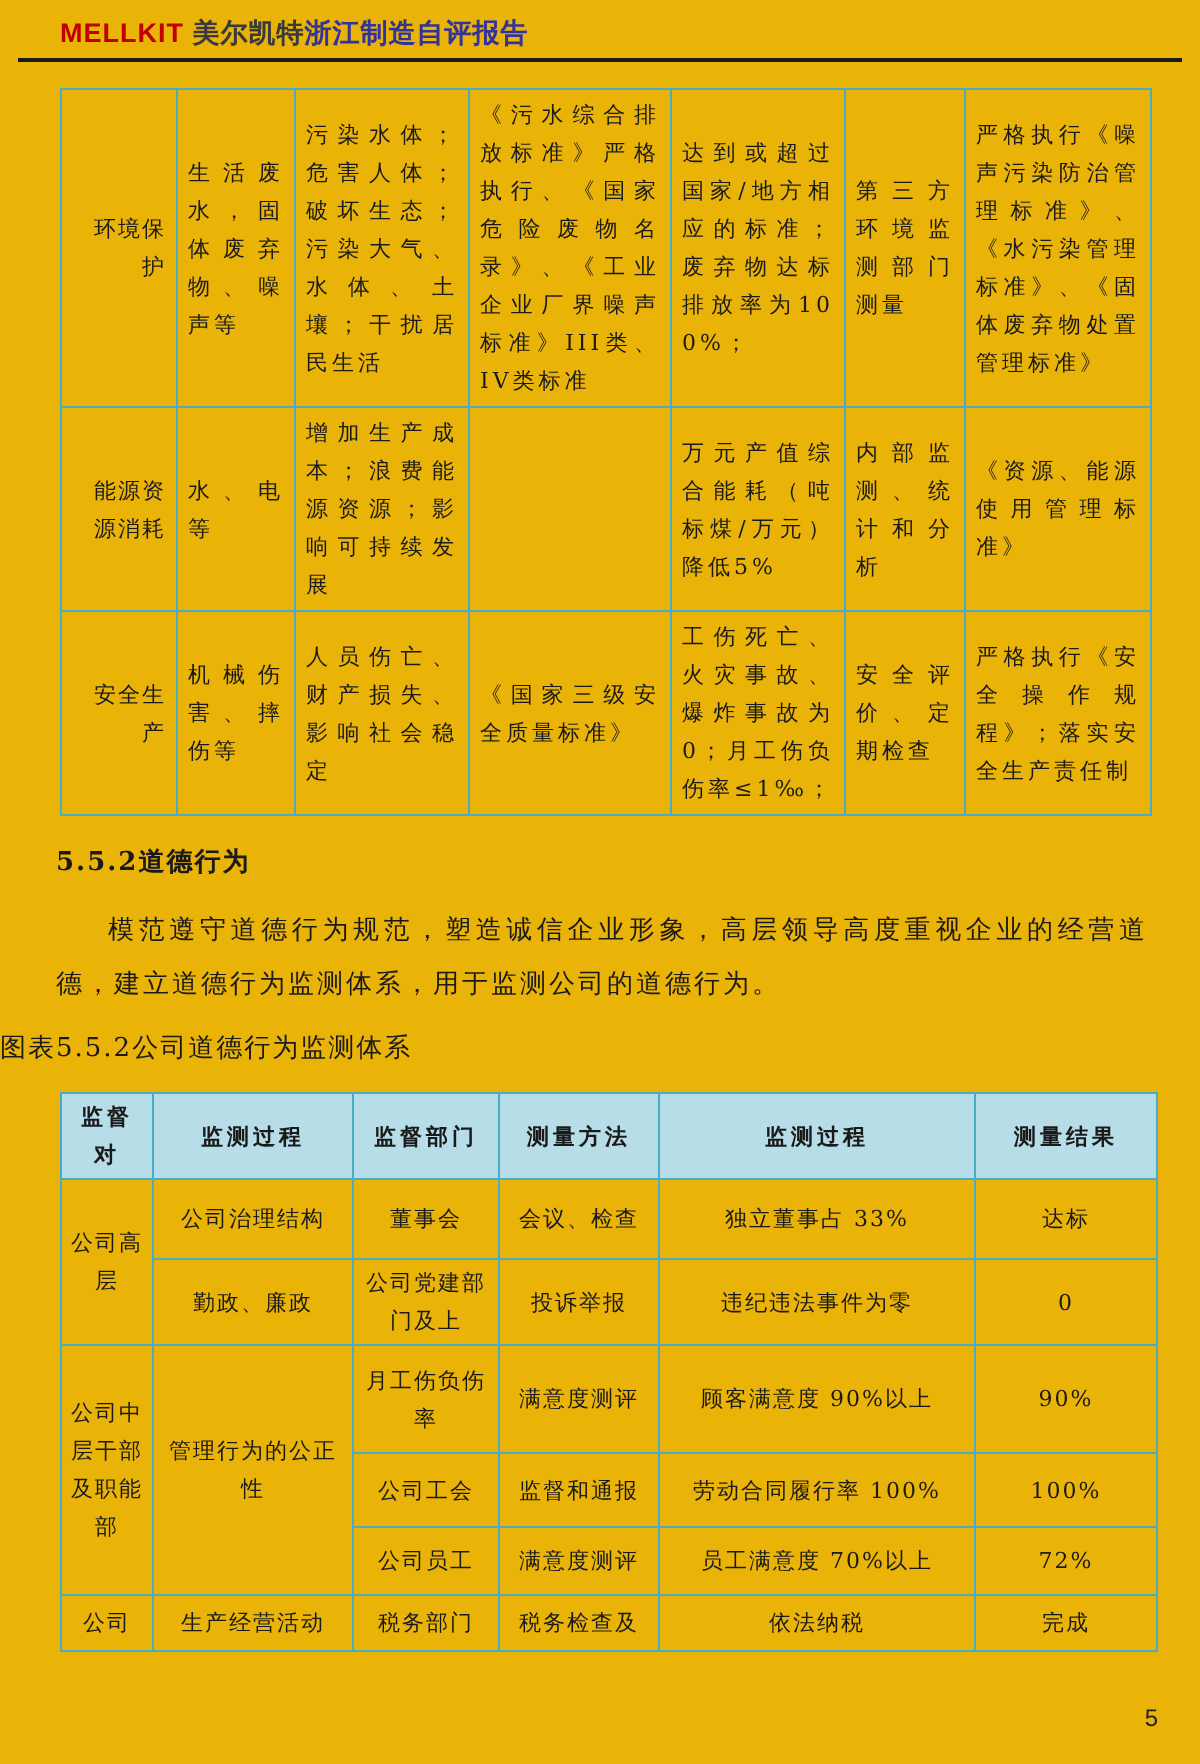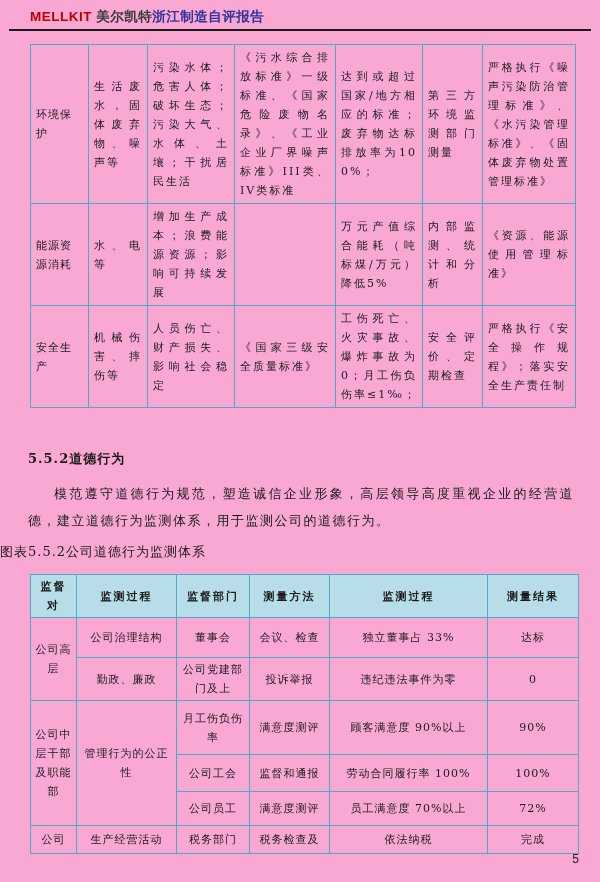--- a/index.html
+++ b/index.html
@@ -1,18 +1,18 @@
 <!DOCTYPE html>
 <html><head>
 <meta charset="utf-8">
 <style>
   html,body { margin:0; padding:0; background:#e8e8e8; }
   .page {
     position:relative; width:600px; height:882px; margin:0 auto;
-    background:#f9a8d4; overflow:hidden;
+    background:#eab308; overflow:hidden;
     font-family:"DejaVu Serif","Liberation Serif",serif;
     color:#1a1a1a;
   }
   
   .hdr {
     margin:6px 9px 0 9px; padding:2px 0 3px 21px;
     border-bottom:2px solid #1b1b1b;
     font-family:"Liberation Sans","DejaVu Sans",sans-serif;
     font-size:13.5px; font-weight:bold; letter-spacing:0.5px;
   }
@@ -20,30 +20,30 @@
   .hdr .brand-cn { color:#3a3a3a; }
   .hdr .title-cn { color:#333399; }
   
   table { border-collapse:collapse; table-layout:fixed; }
   td,th { border:1px solid #4bacc6; overflow:hidden; }
   .t1 { margin:13px 0 0 30px; width:545px; font-size:11px; }
   .t1 td {
     padding:3px 5px; vertical-align:middle; line-height:19px;
     letter-spacing:2px; text-align:justify; word-break:break-all;
   }
-  .t1 td.cat { text-align:left; letter-spacing:1px; }
+  .t1 td.cat { text-align:right; letter-spacing:1px; }
   .t2 { margin:13px 0 0 30px; width:548px; font-size:11px; }
   .t2 td,.t2 th {
     padding:2px 4px; vertical-align:middle; line-height:19px;
     letter-spacing:1px; text-align:center; word-break:break-all;
     font-weight:normal;
   }
   .t2 thead th { background:#b7dee8; font-weight:bold; letter-spacing:2px; }
   
-  .sec-h { margin:42px 0 0 28px; font-size:13px; font-weight:bold; letter-spacing:1px; }
+  .sec-h { margin:14px 0 0 28px; font-size:13px; font-weight:bold; letter-spacing:1px; }
   .para {
     margin:12px 26px 0 28px; font-size:13px; line-height:27px;
     letter-spacing:1.5px; text-align:justify; text-indent:2em; word-break:break-all;
   }
   .fig-title { margin:9px 0 0 0; text-align:left; font-size:13px; font-weight:normal; letter-spacing:1px; }
   .pageno {
     position:absolute; right:21px; bottom:16px; font-size:12px;
     font-family:"Liberation Sans","DejaVu Sans",sans-serif; color:#222;
   }
 </style>
@@ -64,21 +64,21 @@
       <col style="width:101px">
         <col style="width:87px">
         <col style="width:60px">
         <col style="width:93px">
     </colgroup>
     <tbody>
       <tr style="height:140px">
         <td class="cat">环境保护</td>
         <td>生活废水，固体废弃物、噪声等</td>
         <td>污染水体；危害人体；破坏生态；污染大气、水体、土壤；干扰居民生活</td>
-        <td>《污水综合排放标准》一级标准、《国家危险废物名录》、《工业企业厂界噪声标准》III类、IV类标准</td>
+        <td>《污水综合排放标准》严格执行、《国家危险废物名录》、《工业企业厂界噪声标准》III类、IV类标准</td>
         <td>达到或超过国家/地方相应的标准；废弃物达标排放率为100%；</td>
         <td>第三方环境监测部门测量</td>
         <td>严格执行《噪声污染防治管理标准》、《水污染管理标准》、《固体废弃物处置管理标准》</td>
       </tr>
       <tr style="height:86px">
         <td class="cat">能源资源消耗</td>
         <td>水、电等</td>
         <td>增加生产成本；浪费能源资源；影响可持续发展</td>
         <td></td>
         <td>万元产值综合能耗（吨标煤/万元）降低5%</td>

